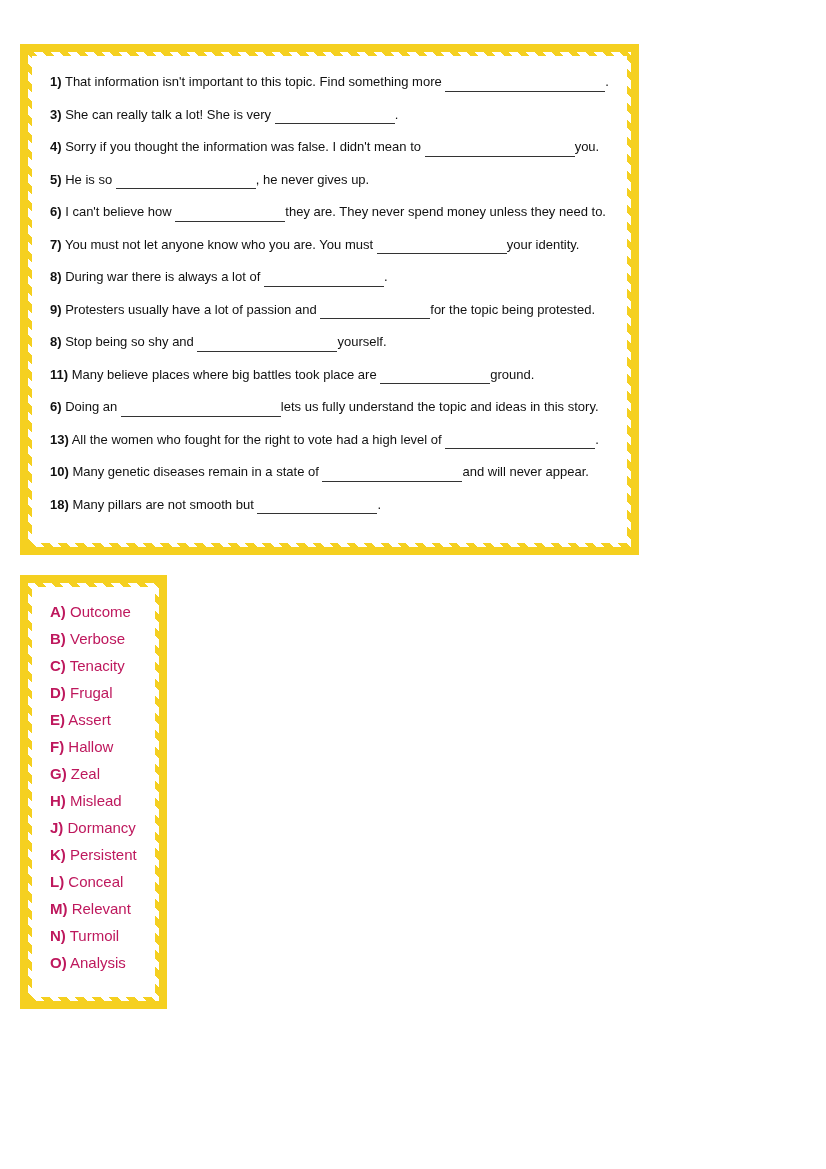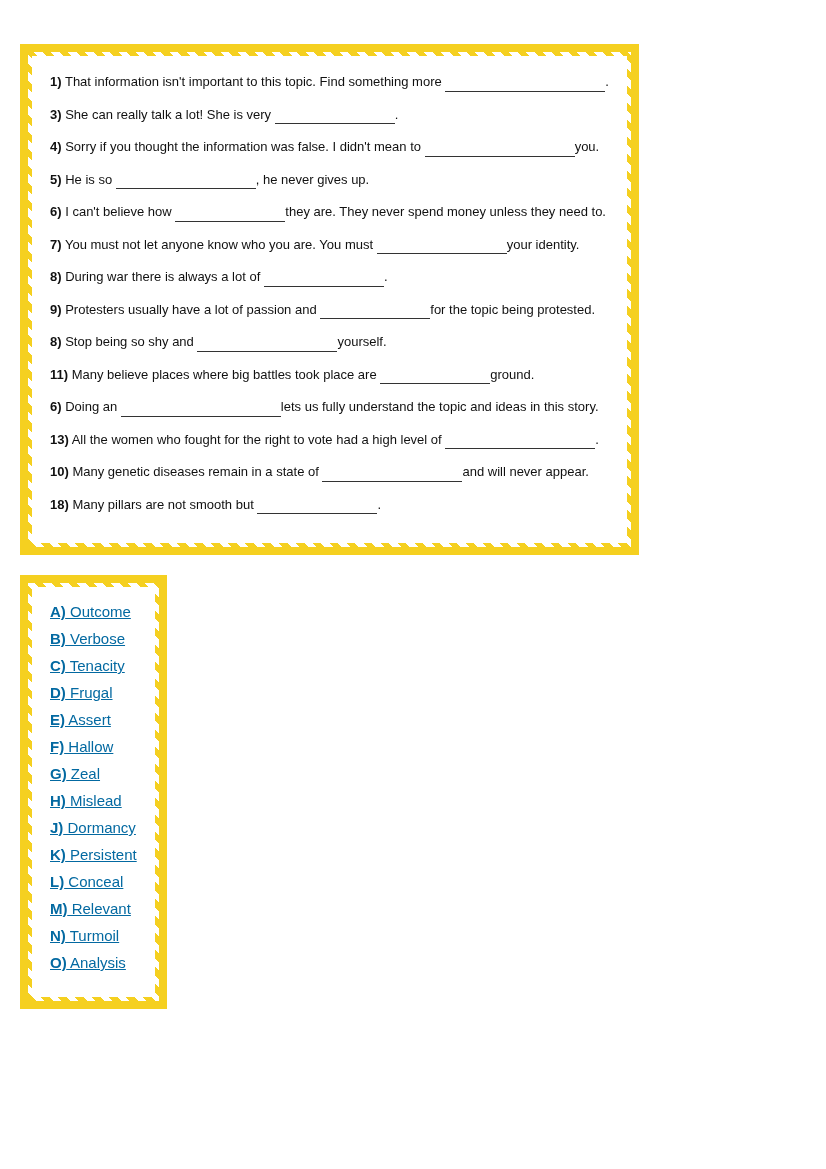--- a/index.html
+++ b/index.html
@@ -56,23 +56,22 @@
     .question-item .blank {
       display: inline-block;
       border-bottom: 1.5px solid #333;
       min-width: 120px;
       height: 14px;
       vertical-align: bottom;
     }
     .answer-item {
       font-size: 15px;
       margin-bottom: 10px;
-      color: #0369a1;
+      color: #be185d;
       font-weight: normal;
-      text-decoration: underline;
     }
     .answer-item span.letter {
       font-weight: bold;
     }
   </style>
 </head>
 <body>
 
 <h1 class="page-title"></h1>
 

